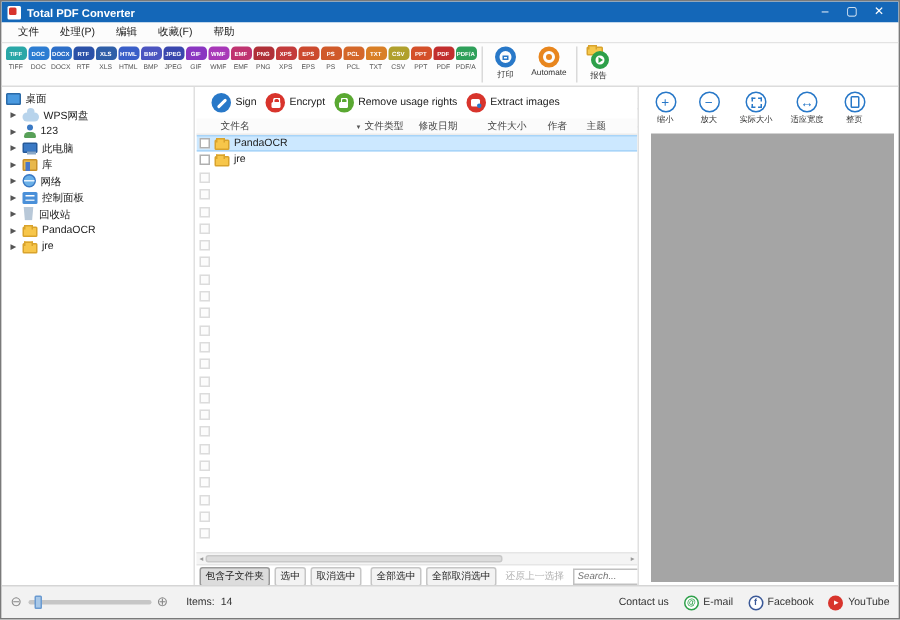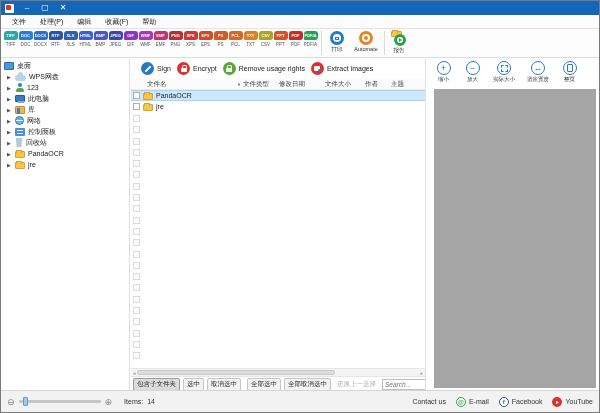--- a/index.html
+++ b/index.html
@@ -146,20 +146,21 @@
   .badge-fb { border:1px solid #3b5998; color:#3b5998; background:#fff; }
   .badge-yt { background:#d8342c; color:#fff; }
 </style>
 </head>
 <body>
 
 <div class="window">
 
   <div class="titlebar">
     <span class="app-icon"></span>
+    <span class="title-text">Total PDF Converter</span>
     <span class="win-btn">–</span>
     <span class="win-btn">▢</span>
     <span class="win-btn">✕</span>
   </div>
 
   <div class="menubar">
     <span class="menu-item">文件</span>
     <span class="menu-item">处理(P)</span>
     <span class="menu-item">编辑</span>
     <span class="menu-item">收藏(F)</span>

